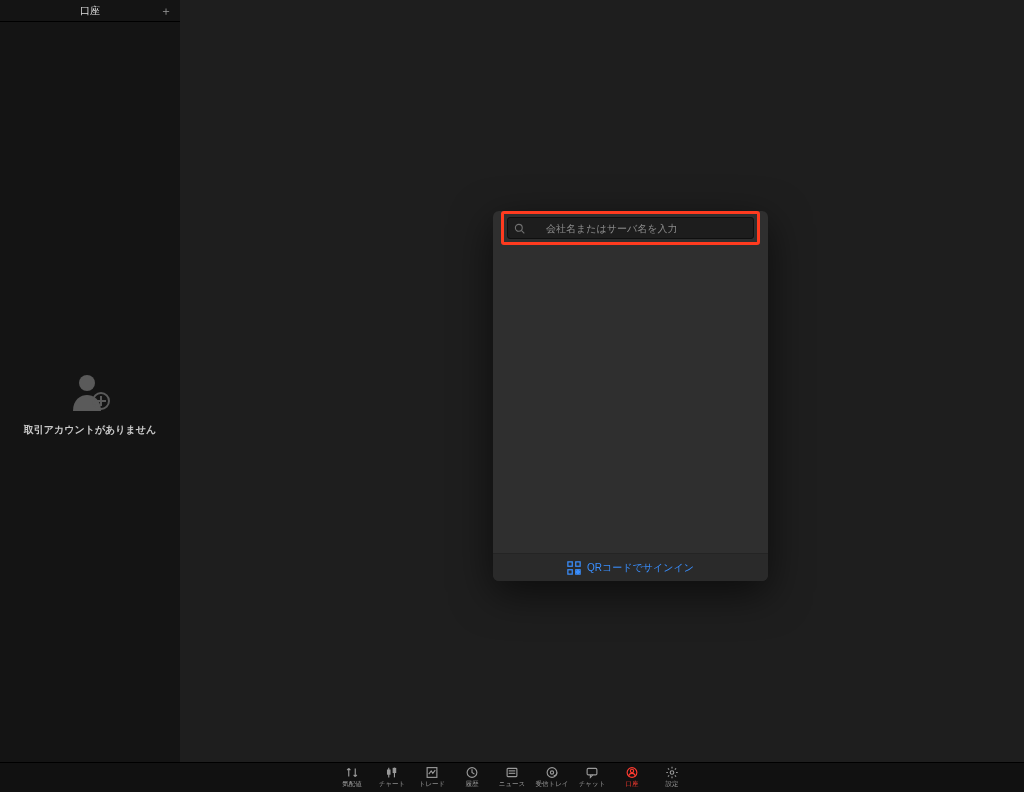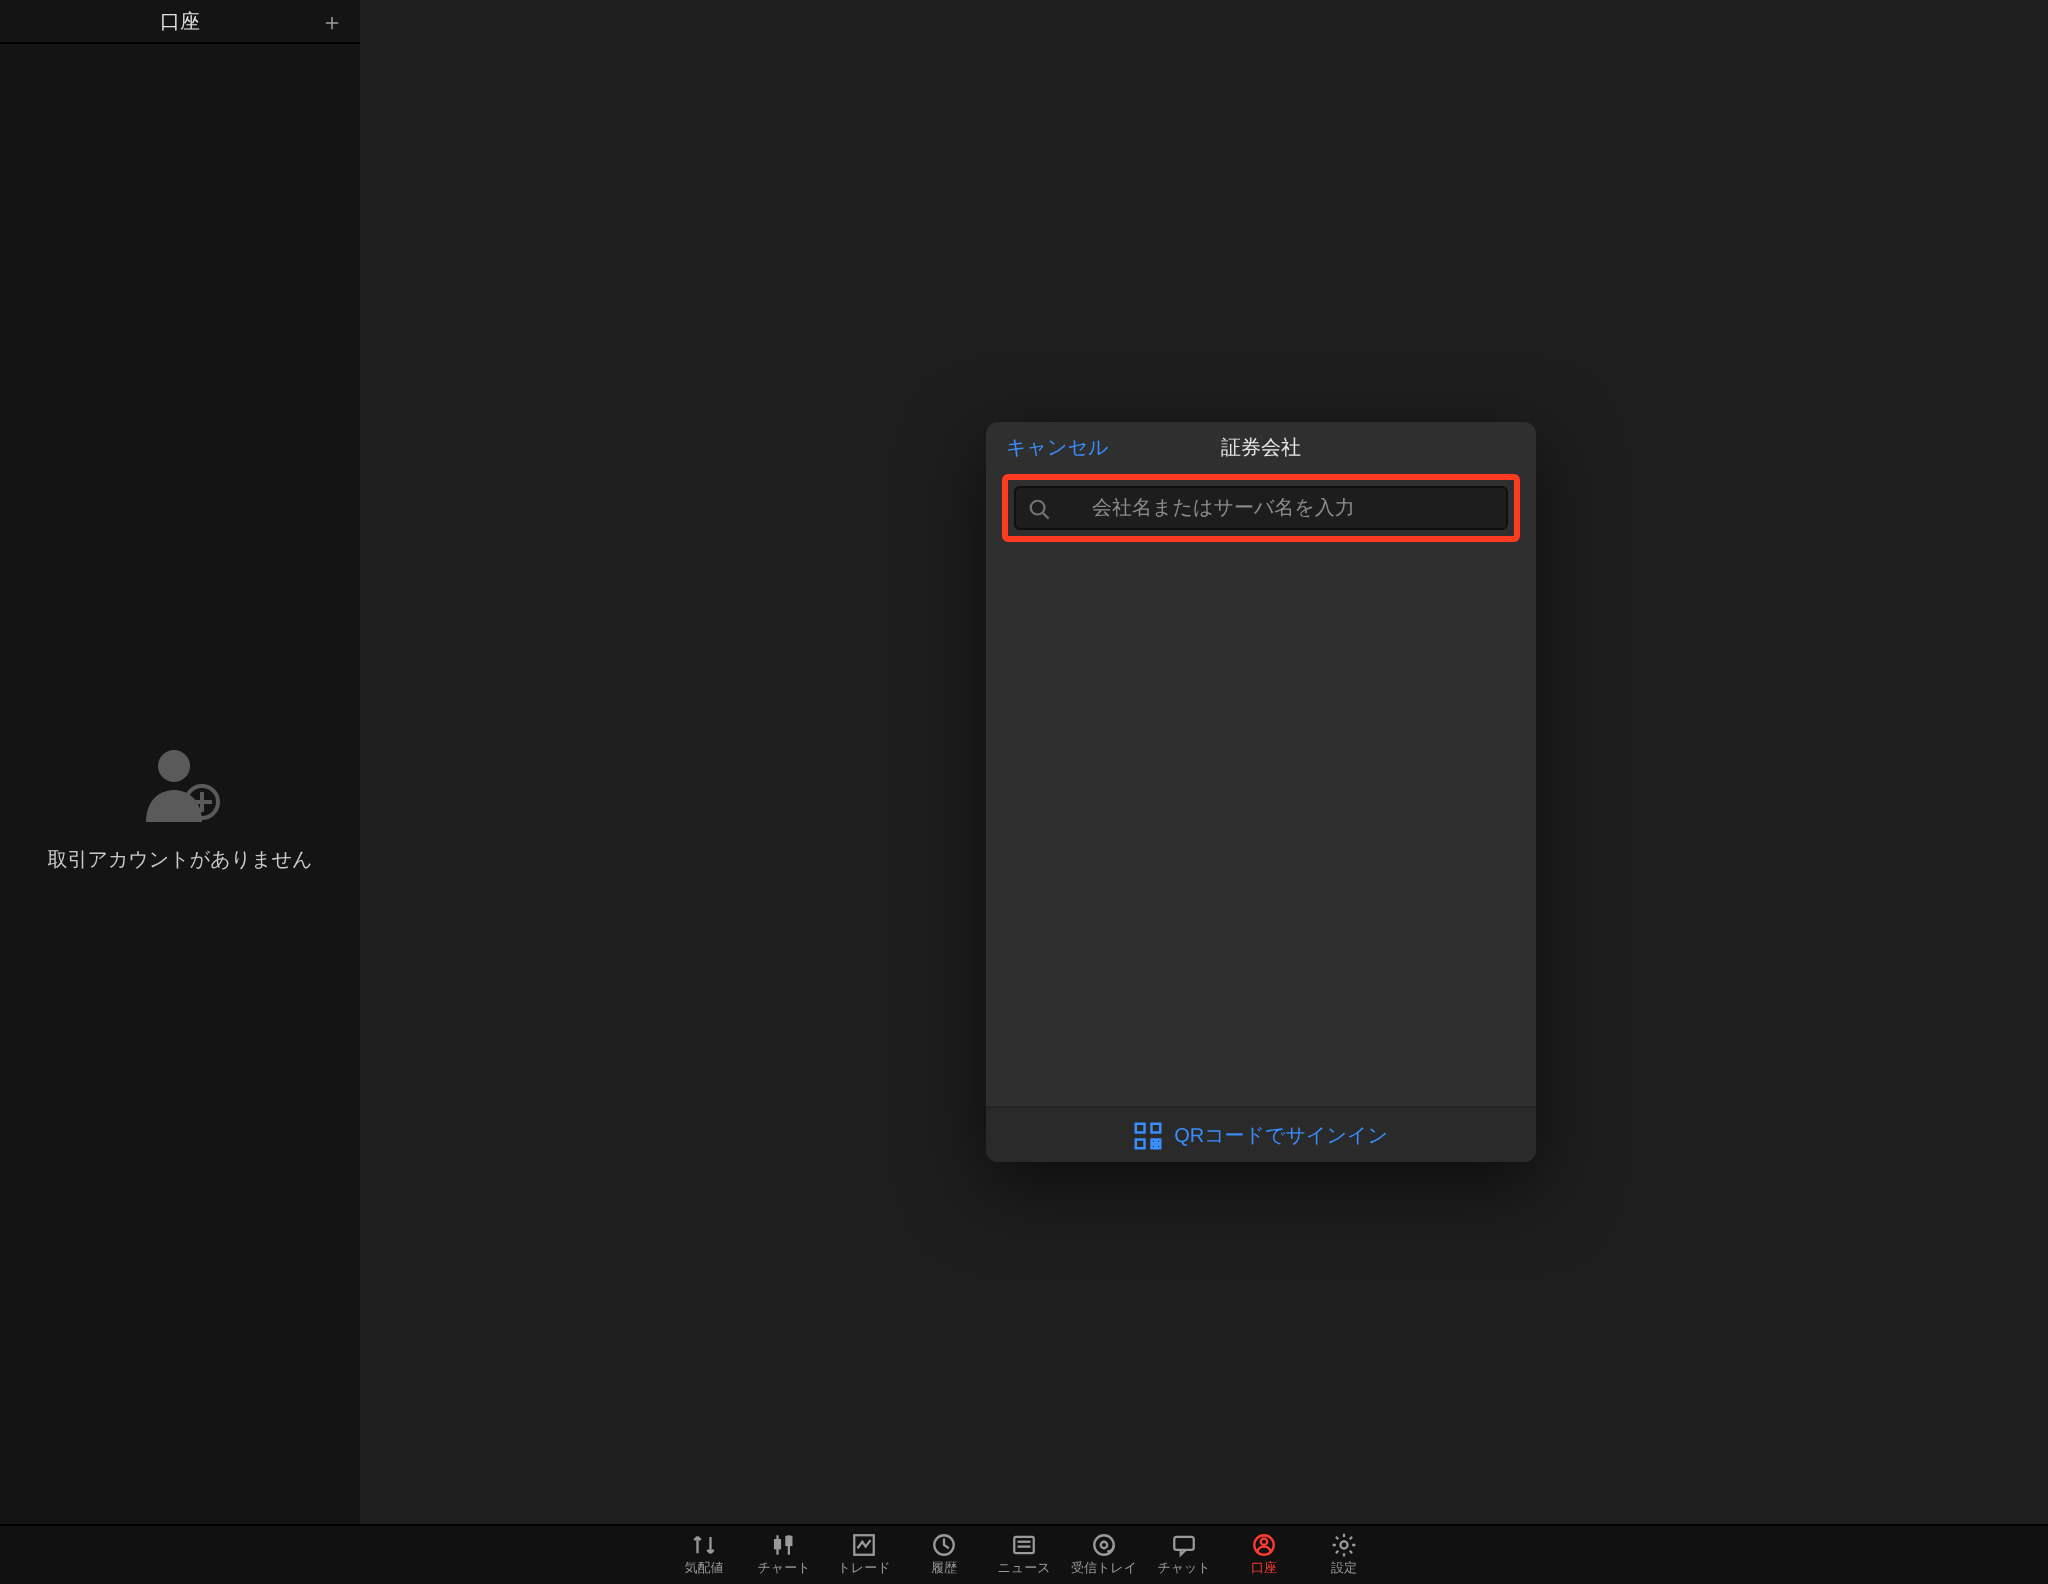--- a/index.html
+++ b/index.html
@@ -64,20 +64,21 @@
     width: 42px;
     height: 42px;
     position: relative;
     margin-bottom: 10px;
   }
   .empty-account svg { display: block; }
   .empty-account .msg1 {
     font-size: 10px;
     color: #c9c9c9;
     margin-bottom: 6px;
+    font-weight: bold;
   }
   .empty-account .msg2 {
     font-size: 9px;
     color: #6b6b6b;
     line-height: 1.4;
   }
 
   
   .main {
     position: absolute;
@@ -240,24 +241,20 @@
         </svg>
       </div>
       <div class="msg1">取引アカウントがありません</div>
     </div>
   </div>
 </div>
 
 <div class="main"></div>
 
 <div class="modal">
-  <div class="modal-header">
-    <span class="cancel">キャンセル</span>
-    <span>証券会社</span>
-  </div>
 
   <div class="search-wrap">
     <div class="search-highlight">
       <div class="search-field">
         <svg width="11" height="11" viewBox="0 0 16 16">
           <circle cx="7" cy="7" r="5" fill="none" stroke="#aaa" stroke-width="1.6"></circle>
           <line x1="11" y1="11" x2="15" y2="15" stroke="#aaa" stroke-width="1.6"></line>
         </svg>
         <input type="text" placeholder="会社名またはサーバ名を入力" style="">
       </div>

